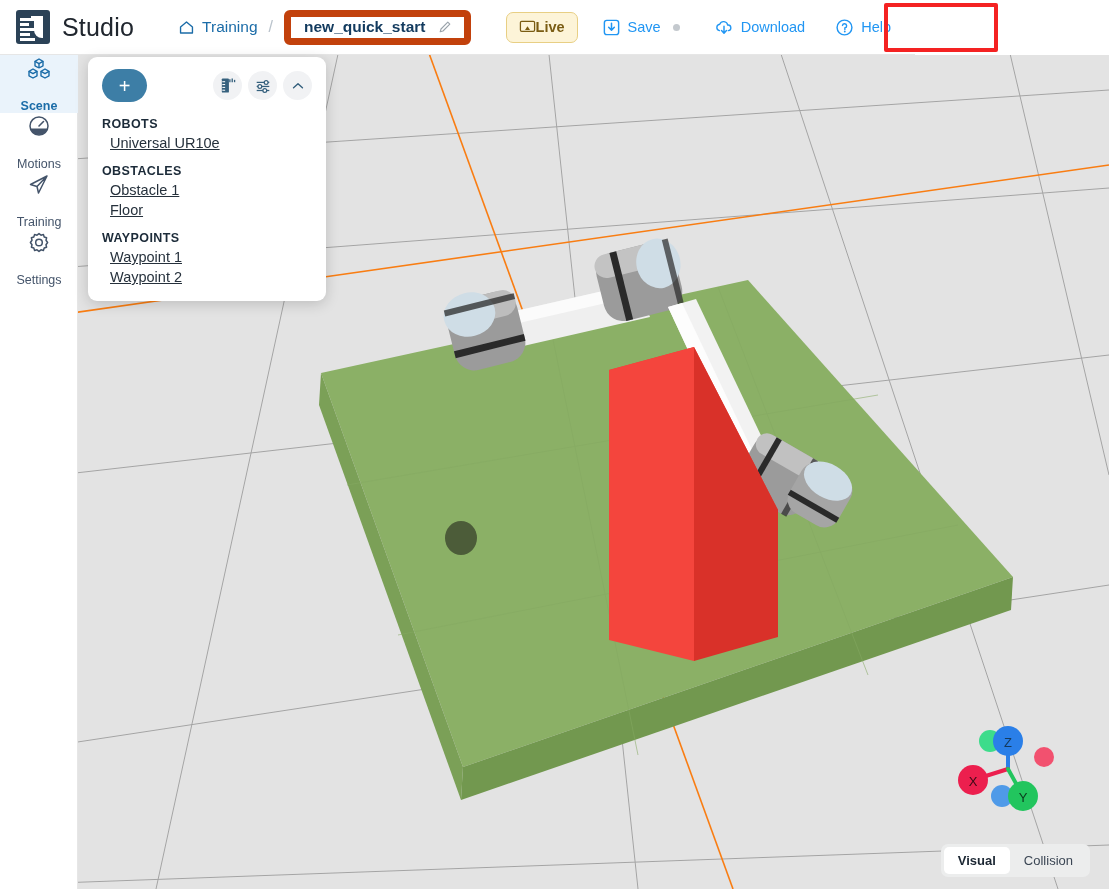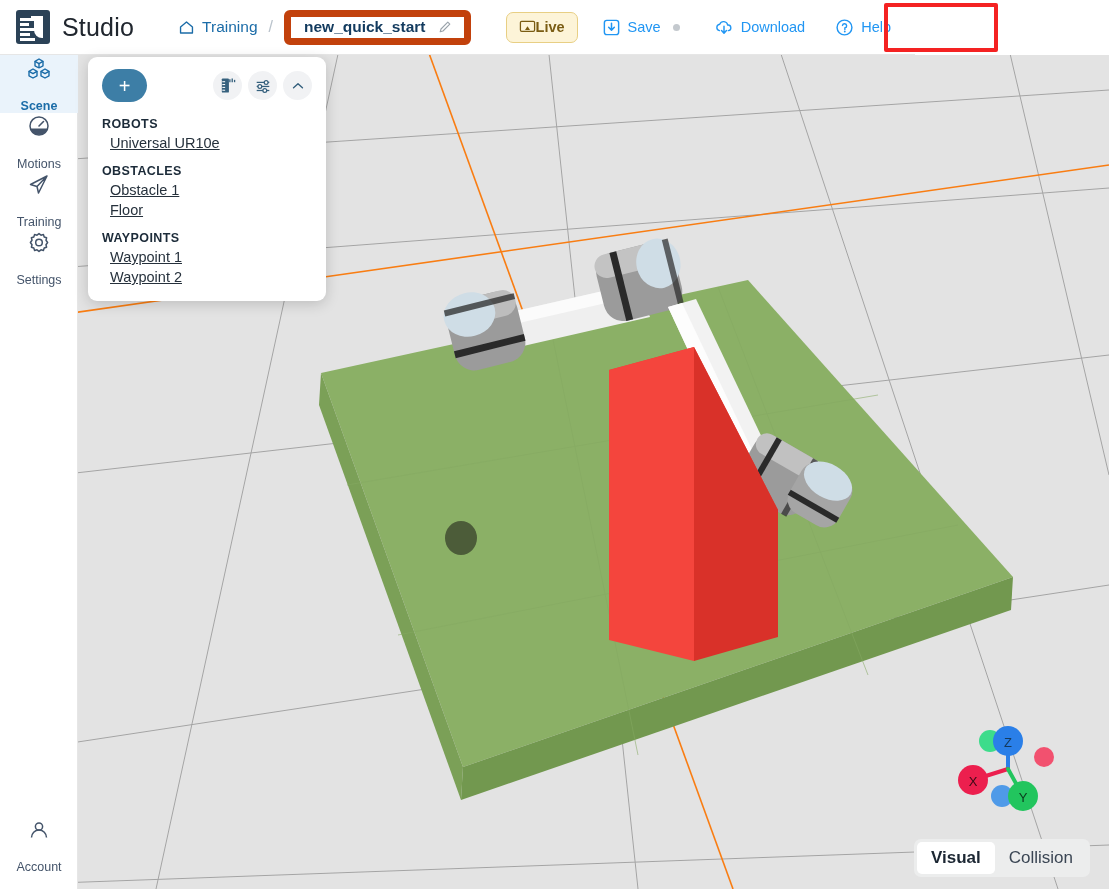--- a/index.html
+++ b/index.html
@@ -121,21 +121,21 @@
     font-size: 14.5px; color: #26313c; padding: 2px 14px 2px 22px; cursor: pointer; text-decoration: underline;
   }
 
   
   .gizmo { position: absolute; right: 44px; bottom: 72px; width: 110px; height: 95px; z-index: 45; }
   .seg {
     position: absolute; right: 19px; bottom: 12px; z-index: 45;
     display: flex; background: #eceded; border-radius: 7px; padding: 3px;
   }
   .seg-btn {
-    font-size: 17px; color: #3b4654; padding: 6px 14px; border-radius: 5px;
+    font-size: 13px; color: #3b4654; padding: 6px 14px; border-radius: 5px;
     cursor: pointer; border: none; background: none;
     font-family: "Liberation Sans", sans-serif;
   }
   .seg-btn.on { background: #ffffff; font-weight: bold; color: #1c2733; }
 </style>
 </head>
 <body>
 
 <div id="app">
 
@@ -349,27 +349,20 @@
       <svg width="26" height="26" viewBox="0 0 26 26">
         <circle cx="13" cy="12.5" r="3.3" fill="none" stroke="#44546a" stroke-width="1.5"></circle>
         <path d="M13 3.6 L15 5.2 L17.4 4.6 L18.2 7 L20.6 7.8 L20 10.2 L21.6 12.5
                  L20 14.8 L20.6 17.2 L18.2 18 L17.4 20.4 L15 19.8 L13 21.4
                  L11 19.8 L8.6 20.4 L7.8 18 L5.4 17.2 L6 14.8 L4.4 12.5
                  L6 10.2 L5.4 7.8 L7.8 7 L8.6 4.6 L11 5.2 Z" fill="none" stroke="#44546a" stroke-width="1.5" stroke-linejoin="round"></path>
       </svg>
       <span class="lbl">Settings</span>
     </div>
 
-    <div class="side-item side-account">
-      <svg width="24" height="24" viewBox="0 0 24 24">
-        <circle cx="12" cy="7.5" r="3.6" fill="none" stroke="#44546a" stroke-width="1.5"></circle>
-        <path d="M4.5 18.5 A7.5 7.5 0 0 1 19.5 18.5" fill="none" stroke="#44546a" stroke-width="1.5"></path>
-      </svg>
-      <span class="lbl">Account</span>
-    </div>
   </div>
 
   <div class="panel">
     <div class="panel-top">
       <button class="add-btn">+</button>
       <div class="panel-icons">
         <div class="pi">
           <svg width="17" height="17" viewBox="0 0 18 18">
             <rect x="3" y="1.5" width="7.5" height="15" rx="1" fill="#35607d"></rect>
             <g stroke="#ffffff" stroke-width="1.1">

